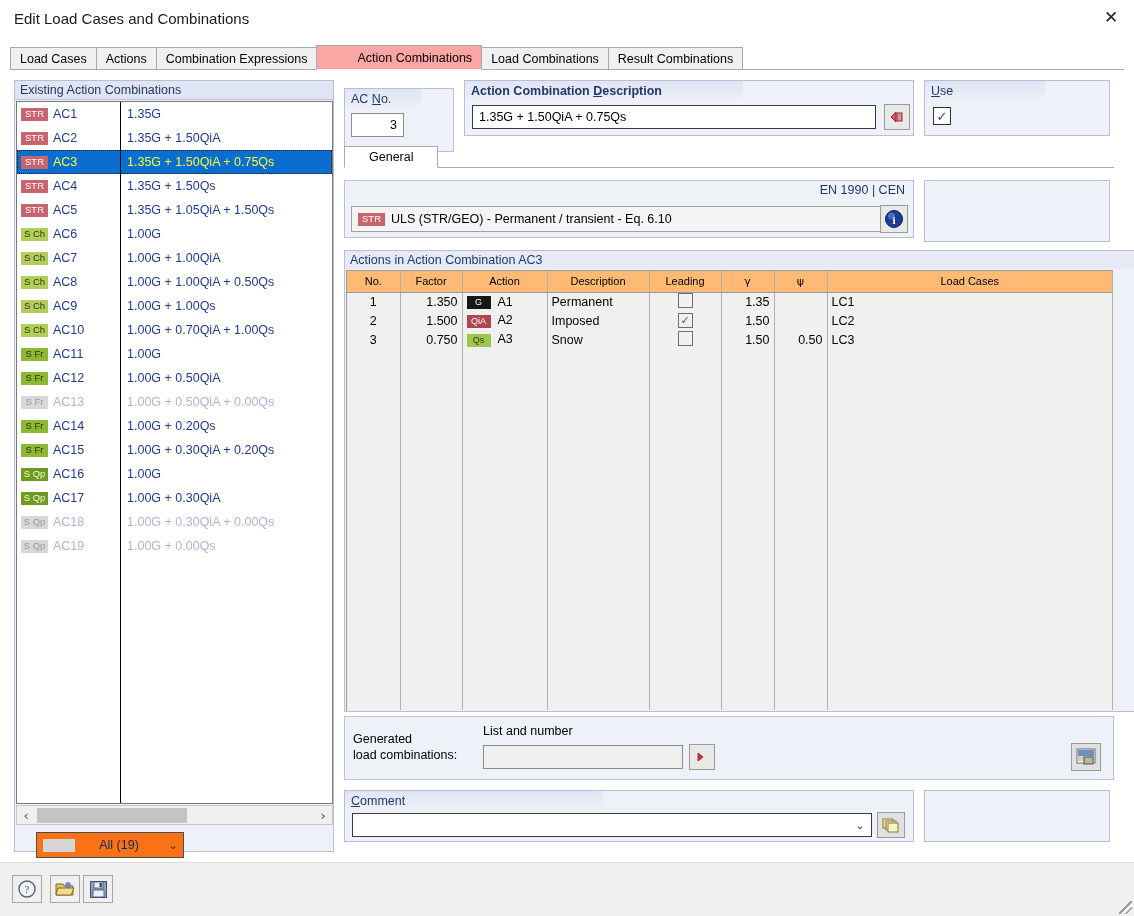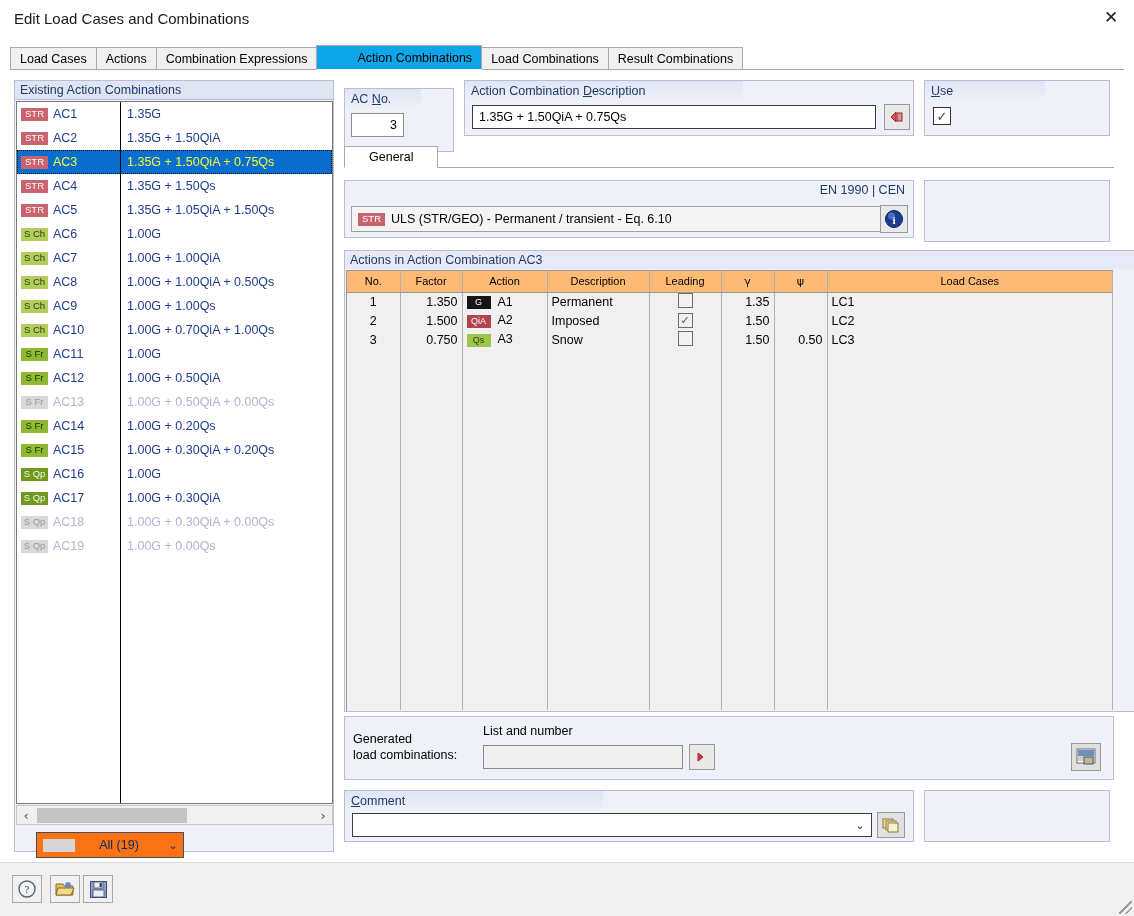--- a/index.html
+++ b/index.html
@@ -49,21 +49,21 @@
     background:#f0f0f0;
     border:1px solid #a9a9a9;
     border-bottom:none;
     margin-right:-1px;
     font-size:12.5px;
     color:#000;
     cursor:pointer;
     white-space:nowrap;
   }
   .tab.active {
-    background:#0ea5e9;
+    background:#fca5a5;
     height:25px;
     position:relative;
     z-index:5;
     margin-bottom:-1px;
     border-bottom:1px solid #ffffff;
     padding-left:40px;
   }
 
   
   .gbox {
@@ -183,21 +183,21 @@
     position:absolute; left:6px; top:24px;
     width:53px; height:24px;
     background:#ffffff; border:1px solid #8e8e8e;
     display:flex; align-items:center; justify-content:flex-end;
     padding-right:6px;
     font-size:12.5px;
   }
 
   
   #desc-box { left:464px; top:80px; width:450px; height:56px; }
-  #desc-head { width:278px; }
+  #desc-head { width:278px;font-weight:bold; }
   #desc-input {
     position:absolute; left:7px; top:24px;
     width:404px; height:24px;
     background:#ffffff; border:1px solid #3b3b3b;
     display:flex; align-items:center; padding-left:6px;
     font-size:12.5px;
   }
   #desc-btn {
     position:absolute; left:419px; top:23px;
     width:26px; height:26px;

